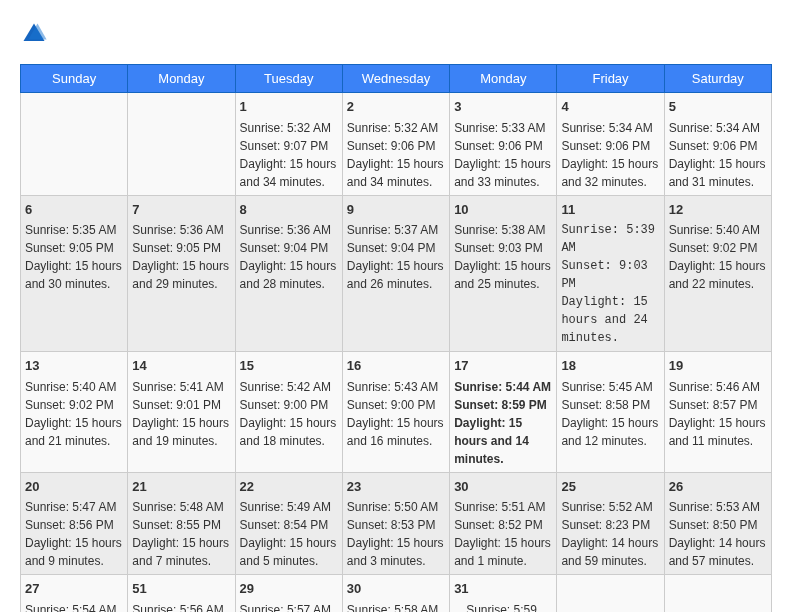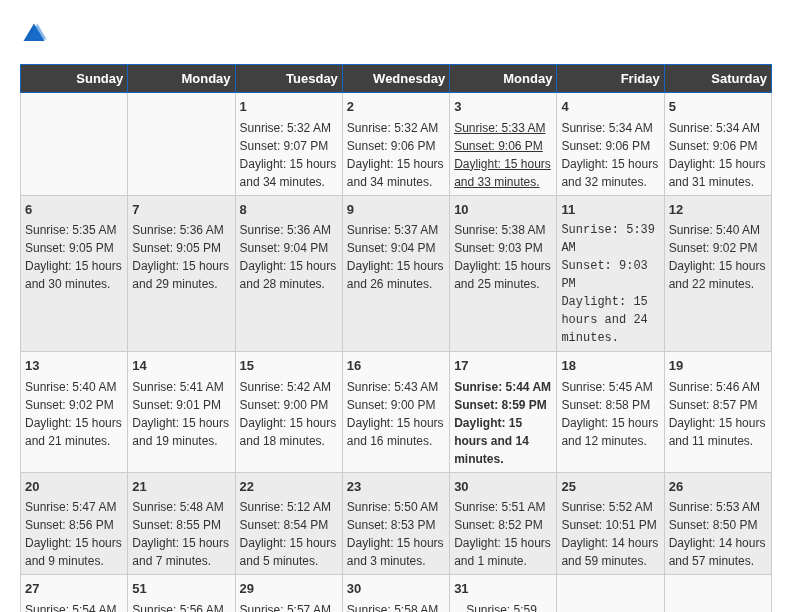--- a/index.html
+++ b/index.html
@@ -45,26 +45,26 @@
     .location {
       font-size: 16px;
       color: #444;
     }
     table {
       width: 100%;
       border-collapse: collapse;
       font-size: 11px;
     }
     thead tr th {
-      background-color: #404040;
+      background-color: #3b82f6;
       color: #fff;
       padding: 6px 4px;
-      text-align: right;
+      text-align: center;
       font-size: 13px;
-      font-weight: bold;
+      font-weight: normal;
       border: 1px solid #1565c0;
     }
     tbody tr td {
       border: 1px solid #ccc;
       vertical-align: top;
       padding: 4px;
       width: 14.28%;
       min-height: 80px;
       height: 90px;
       color: #333;
@@ -130,21 +130,21 @@
 Daylight: 15 hours and 34 minutes.</div>
         </td>
         <td>
           <span class="day-num">2</span>
           <div class="cell-content" style="white-space: pre-line;">Sunrise: 5:32 AM
 Sunset: 9:06 PM
 Daylight: 15 hours and 34 minutes.</div>
         </td>
         <td>
           <span class="day-num">3</span>
-          <div class="cell-content" style="white-space: pre-line; text-decoration: underline;">Sunrise: 5:33 AM
+          <div class="cell-content" style="white-space: pre-line;">Sunrise: 5:33 AM
 Sunset: 9:06 PM
 Daylight: 15 hours and 33 minutes.</div>
         </td>
         <td>
           <span class="day-num">4</span>
           <div class="cell-content" style="white-space: pre-line;">Sunrise: 5:34 AM
 Sunset: 9:06 PM
 Daylight: 15 hours and 32 minutes.</div>
         </td>
         <td>
@@ -250,40 +250,40 @@
 Daylight: 15 hours and 9 minutes.</div>
         </td>
         <td>
           <span class="day-num">21</span>
           <div class="cell-content" style="white-space: pre-line;">Sunrise: 5:48 AM
 Sunset: 8:55 PM
 Daylight: 15 hours and 7 minutes.</div>
         </td>
         <td>
           <span class="day-num">22</span>
-          <div class="cell-content" style="white-space: pre-line;">Sunrise: 5:12 AM
+          <div class="cell-content" style="white-space: pre-line;">Sunrise: 5:49 AM
 Sunset: 8:54 PM
 Daylight: 15 hours and 5 minutes.</div>
         </td>
         <td>
           <span class="day-num">23</span>
           <div class="cell-content" style="white-space: pre-line;">Sunrise: 5:50 AM
 Sunset: 8:53 PM
 Daylight: 15 hours and 3 minutes.</div>
         </td>
         <td>
           <span class="day-num">30</span>
           <div class="cell-content" style="white-space: pre-line;">Sunrise: 5:51 AM
 Sunset: 8:52 PM
 Daylight: 15 hours and 1 minute.</div>
         </td>
         <td>
           <span class="day-num">25</span>
           <div class="cell-content" style="white-space: pre-line;">Sunrise: 5:52 AM
-Sunset: 10:51 PM
+Sunset: 8:23 PM
 Daylight: 14 hours and 59 minutes.</div>
         </td>
         <td>
           <span class="day-num">26</span>
           <div class="cell-content" style="white-space: pre-line;">Sunrise: 5:53 AM
 Sunset: 8:50 PM
 Daylight: 14 hours and 57 minutes.</div>
         </td>
       </tr>
       <tr>

